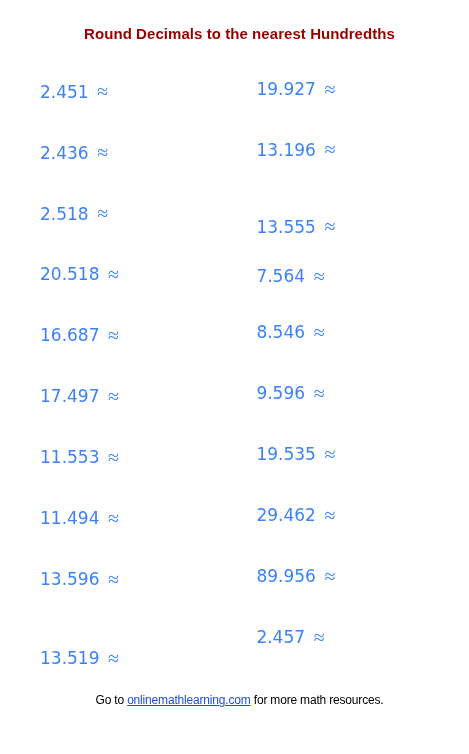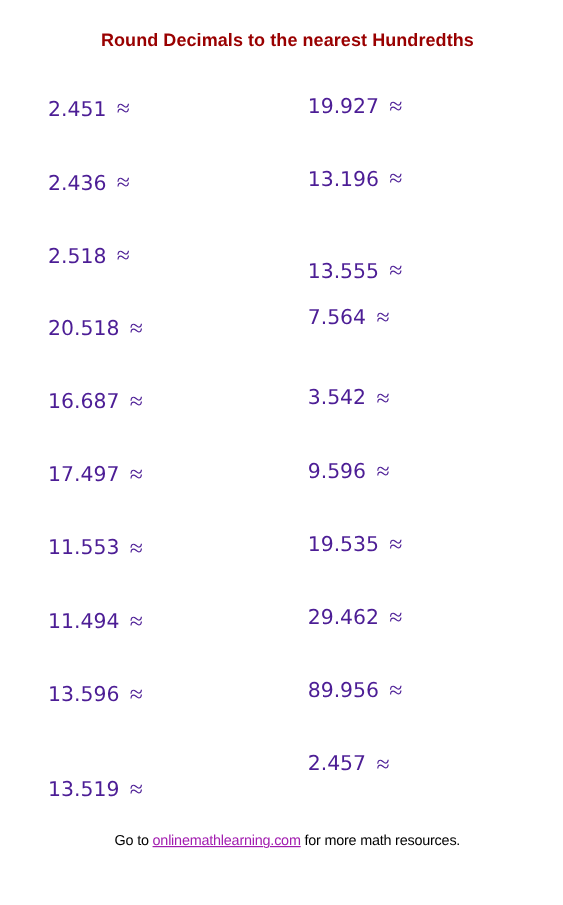--- a/index.html
+++ b/index.html
@@ -49,40 +49,40 @@
     left: 0;
     top: 0;
     width: 469px;
     height: 0;
   }
   .problem-cell {
     position: absolute;
     font-family: "DejaVu Sans", sans-serif;
     font-size: 17px;
     line-height: 17px;
-    color: #4c1d95;
+    color: #3b82f6;
     white-space: nowrap;
   }
   .cell-left  { left: 40px; }
   .cell-right { left: 256.4px; }
   .approx {
     font-family: "Liberation Serif", serif;
     font-size: 20px;
     padding-left: 8.6px;
     position: relative;
     top: 0.8px;
   }
   .problem-row:nth-child(1) .cell-left  { top: 82.7px; }
   .problem-row:nth-child(1) .cell-right { top: 79.8px; }
   .problem-row:nth-child(2) .cell-left  { top: 143.6px; }
   .problem-row:nth-child(2) .cell-right { top: 140.7px; }
   .problem-row:nth-child(3) .cell-left  { top: 204.5px; text-align: center; }
   .problem-row:nth-child(3) .cell-right { top: 201.6px; margin-top: 16px; }
   .problem-row:nth-child(4) .cell-left  { top: 265.4px; }
-  .problem-row:nth-child(4) .cell-right { top: 256px; text-align: right; }
+  .problem-row:nth-child(4) .cell-right { top: 267px; text-align: right; }
   .problem-row:nth-child(5) .cell-left  { top: 326.3px; }
   .problem-row:nth-child(5) .cell-right { top: 323.4px; }
   .problem-row:nth-child(6) .cell-left  { top: 387.2px; }
   .problem-row:nth-child(6) .cell-right { top: 384.3px; }
   .problem-row:nth-child(7) .cell-left  { top: 448.1px; text-align: right; }
   .problem-row:nth-child(7) .cell-right { top: 445.2px; }
   .problem-row:nth-child(8) .cell-left  { top: 509.0px; }
   .problem-row:nth-child(8) .cell-right { top: 506.1px; }
   .problem-row:nth-child(9) .cell-left  { top: 569.9px; }
   .problem-row:nth-child(9) .cell-right { top: 567.0px; text-align: right; }
@@ -96,21 +96,21 @@
     width: 469px;
     text-align: center;
     font-family: "Liberation Sans", sans-serif;
     font-size: 12px;
     line-height: 12px;
     color: #000000;
     letter-spacing: -0.18px;
     white-space: nowrap;
   }
   .footer a {
-    color: #a21caf;
+    color: #1d4ed8;
     text-decoration: underline;
     text-underline-offset: 1.4px;
     text-decoration-thickness: 1.3px;
   }
 </style>
 </head>
 <body>
 
 <div class="page">
 
@@ -128,21 +128,21 @@
     <div class="problem-row">
       <div class="problem-cell cell-left"><span class="num">2.518</span><span class="approx">≈</span></div>
       <div class="problem-cell cell-right"><span class="num">13.555</span><span class="approx">≈</span></div>
     </div>
     <div class="problem-row">
       <div class="problem-cell cell-left"><span class="num">20.518</span><span class="approx">≈</span></div>
       <div class="problem-cell cell-right"><span class="num">7.564</span><span class="approx">≈</span></div>
     </div>
     <div class="problem-row">
       <div class="problem-cell cell-left"><span class="num">16.687</span><span class="approx">≈</span></div>
-      <div class="problem-cell cell-right"><span class="num">3.542</span><span class="approx">≈</span></div>
+      <div class="problem-cell cell-right"><span class="num">8.546</span><span class="approx">≈</span></div>
     </div>
     <div class="problem-row">
       <div class="problem-cell cell-left"><span class="num">17.497</span><span class="approx">≈</span></div>
       <div class="problem-cell cell-right"><span class="num">9.596</span><span class="approx">≈</span></div>
     </div>
     <div class="problem-row">
       <div class="problem-cell cell-left"><span class="num">11.553</span><span class="approx">≈</span></div>
       <div class="problem-cell cell-right"><span class="num">19.535</span><span class="approx">≈</span></div>
     </div>
     <div class="problem-row">

